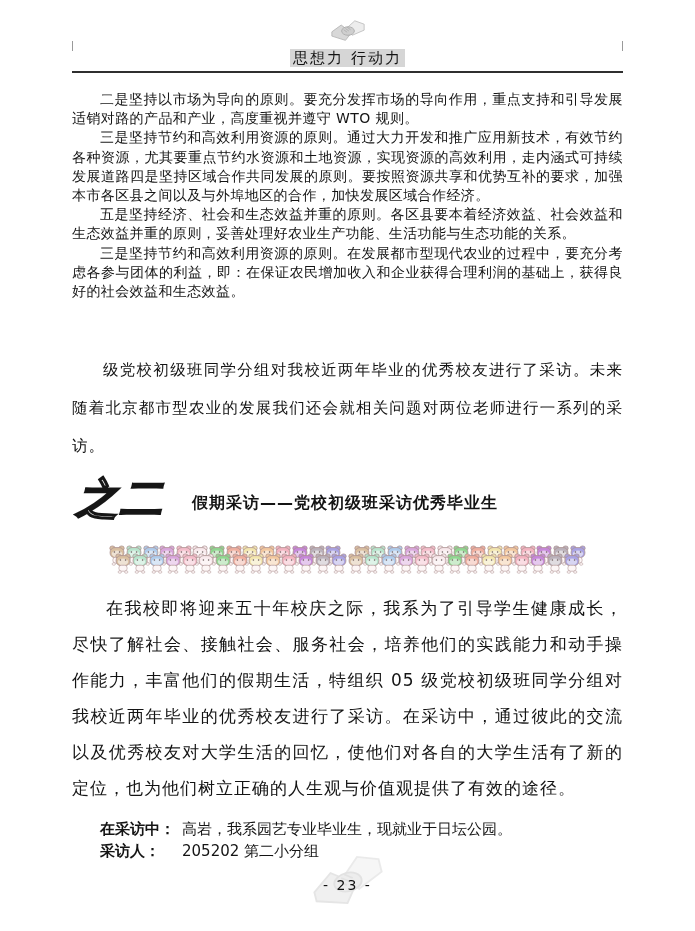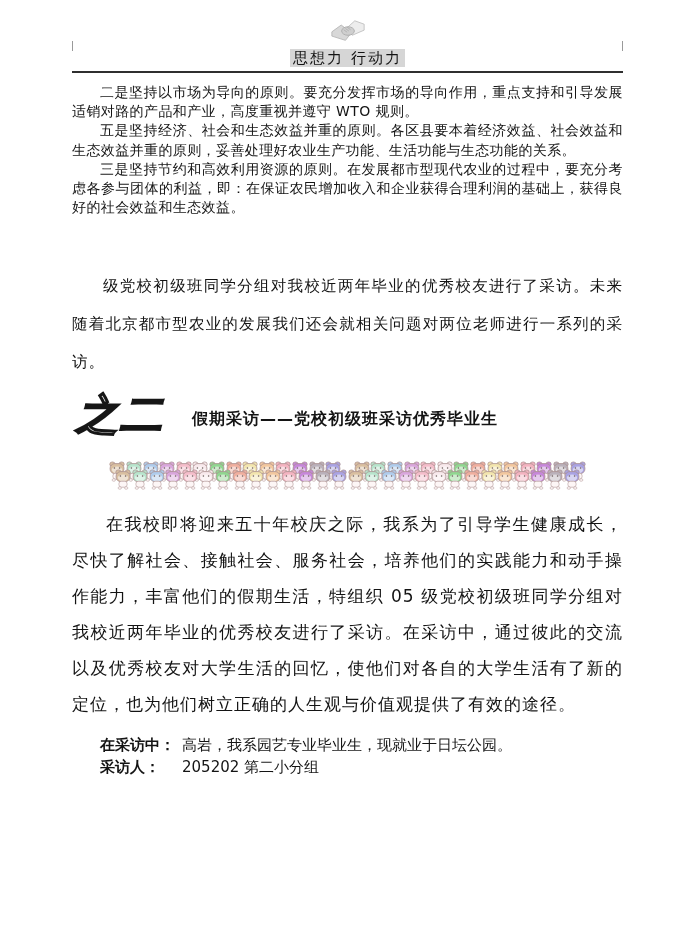--- a/index.html
+++ b/index.html
@@ -22,21 +22,21 @@
   .hdr{text-align:center;padding-top:18px;}
   .hs-icon{display:inline-block;line-height:0;}
   .slogan{
     font-size:15px;line-height:19px;letter-spacing:2px;
     margin-top:1px;
   }
   .slogan span{background:var(--slogan-highlight,#d6d6d6);padding:0 3px;}
   .hdr-rule{border:0;border-top:2px solid #2f2f2f;margin:3px 0 0 0;}
 
   
-  .paras{margin-top:10px;}
+  .paras{margin-top:17px;}
   .body-para{
     margin:0;font-size:14px;line-height:19.2px;
     text-align:justify;text-indent:2em;letter-spacing:0.4px;
   }
 
   .closing{
     margin:50px 0 0 0;font-size:15.5px;line-height:38px;
     text-align:justify;text-indent:2em;letter-spacing:1px;
   }
 
@@ -105,20 +105,21 @@
           <ellipse cx="20" cy="14" rx="7.5" ry="5" fill="#cfcfcf" stroke="#a9a9a9" stroke-width="1"></ellipse>
           <path d="M15 12.5 l4 3 M17 11 l4 3 M19 9.5 l4 3" stroke="#a9a9a9" stroke-width="0.9" fill="none"></path>
         </svg>
       </span>
       <div class="slogan"><span>思想力 行动力</span></div>
       <hr class="hdr-rule">
     </div>
 
     <div class="paras">
       <p class="body-para">二是坚持以市场为导向的原则。要充分发挥市场的导向作用，重点支持和引导发展适销对路的产品和产业，高度重视并遵守 WTO 规则。</p>
+      <p class="body-para">三是坚持节约和高效利用资源的原则。通过大力开发和推广应用新技术，有效节约各种资源，尤其要重点节约水资源和土地资源，实现资源的高效利用，走内涵式可持续发展道路四是坚持区域合作共同发展的原则。要按照资源共享和优势互补的要求，加强本市各区县之间以及与外埠地区的合作，加快发展区域合作经济。</p>
       <p class="body-para">五是坚持经济、社会和生态效益并重的原则。各区县要本着经济效益、社会效益和生态效益并重的原则，妥善处理好农业生产功能、生活功能与生态功能的关系。</p>
       <p class="body-para">三是坚持节约和高效利用资源的原则。在发展都市型现代农业的过程中，要充分考虑各参与团体的利益，即：在保证农民增加收入和企业获得合理利润的基础上，获得良好的社会效益和生态效益。</p>
     </div>
 
     <p class="closing">级党校初级班同学分组对我校近两年毕业的优秀校友进行了采访。未来随着北京都市型农业的发展我们还会就相关问题对两位老师进行一系列的采访。</p>
 
     <div class="section-head">
       <span class="marker">之二</span>
       <span class="section-title">假期采访——党校初级班采访优秀毕业生</span>
     </div>
@@ -758,14 +759,25 @@
       <div class="meta-line">
         <span class="meta-label">在采访中：</span><span>高岩，我系园艺专业毕业生，现就业于日坛公园。</span>
       </div>
       <div class="meta-line">
         <span class="meta-label">采访人：</span><span>205202 第二小分组</span>
       </div>
     </div>
 
   </div>
 
+  <div class="footer">
+    <span class="watermark">
+      <svg viewBox="0 0 40 28" width="74" height="54">
+        <path d="M39 6 L28 2 L18 11 L25 19 L39 13 Z" fill="#ececec" stroke="#d2d2d2" stroke-width="1"></path>
+        <path d="M1 15 L12 7 L24 16 L17 25 L1 20 Z" fill="#dedede" stroke="#c6c6c6" stroke-width="1"></path>
+        <ellipse cx="20" cy="14" rx="7.5" ry="5" fill="#d8d8d8" stroke="#c0c0c0" stroke-width="1"></ellipse>
+        <path d="M15 12.5 l4 3 M17 11 l4 3 M19 9.5 l4 3" stroke="#c0c0c0" stroke-width="0.9" fill="none"></path>
+      </svg>
+    </span>
+    <div class="pagenum">- 23 -</div>
+  </div>
 
 </div>
 
 </body></html>

